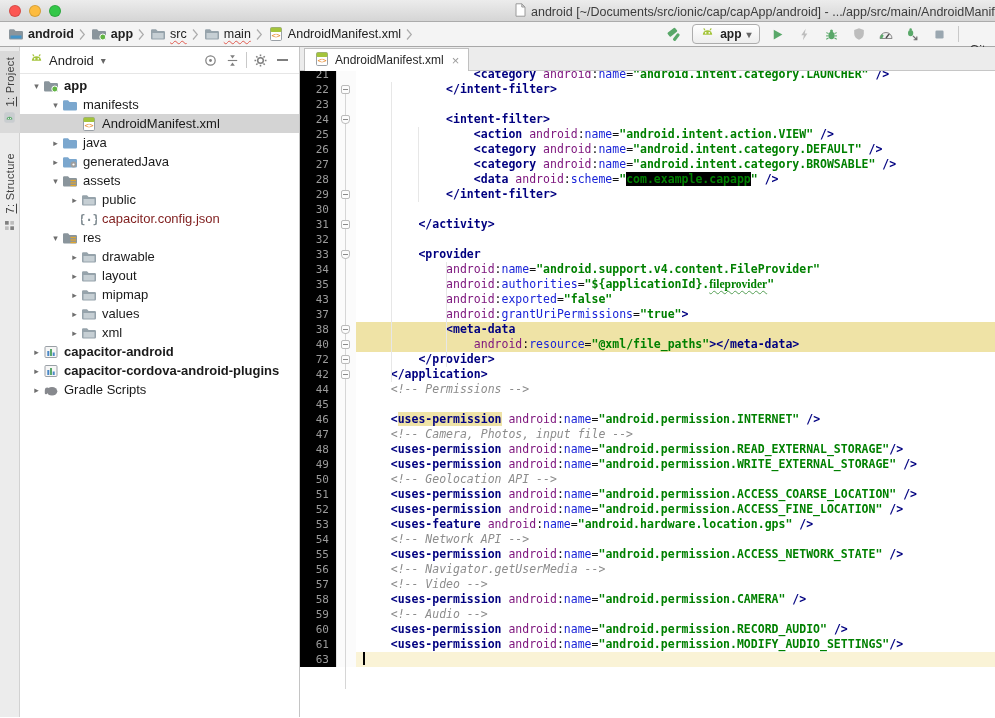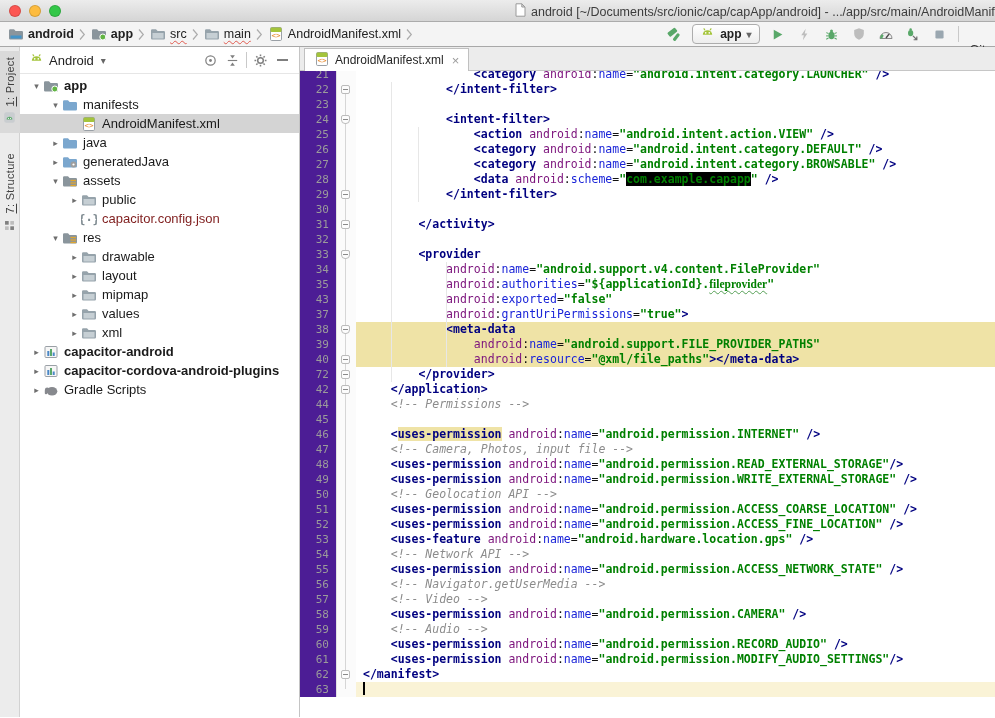--- a/index.html
+++ b/index.html
@@ -54,21 +54,21 @@
 
   
   .editor { flex: 1; display: flex; flex-direction: column; background: #fff; min-width: 0; }
   .tabbar { height: 24px; background: #ECECEC; border-bottom: 1px solid #C6C6C6; display: flex; align-items: flex-end; padding-left: 4px; }
   .tab { height: 23px; background: #fff; border: 1px solid #C0C0C0; border-bottom: none; display: flex; align-items: center; gap: 5px; padding: 0 9px; margin-bottom: -1px; font-size: 12px; color: #262626; }
   .tab .x { color: #9B9B9B; font-size: 13px; margin-left: 3px; cursor: default; }
 
   .code { flex: 1; overflow: hidden; font-family: "DejaVu Sans Mono", monospace; font-size: 11.5px; line-height: 15px; }
   .codeinner { position: relative; margin-top: -4px; }
   .crow { display: flex; height: 15px; }
-  .gnum { width: 37px; flex: none; background: #4c1d95; border-right: 1px solid #E2E2E2; color: #9B9B9B; font-size: 11px; text-align: right; padding-right: 7px; }
+  .gnum { width: 37px; flex: none; background: #000000; border-right: 1px solid #E2E2E2; color: #9B9B9B; font-size: 11px; text-align: right; padding-right: 7px; }
   .gfold { width: 19px; flex: none; background: #FBFBFB; position: relative; }
   .fm { position: absolute; left: 4px; top: 3px; width: 9px; height: 9px; border: 1px solid #BBB; background: #FCFCFC; border-radius: 2px; z-index: 2; }
   .fm:after { content: ""; position: absolute; left: 1px; top: 3px; width: 5px; border-top: 1px solid #8A8A8A; }
   .fm.d { border-radius: 2px 2px 45% 45%; }
   .ctext { flex: 1; white-space: pre; padding-left: 7px; color: #111; }
   .ctext.tan { background: #EFE3A6; }
   .ctext.caretline { background: #FAF3D6; }
   .tk-t { color: #000080; font-weight: bold; }
   .tk-th { color: #000080; font-weight: bold; background: #EFE3A6; }
   .tk-n { color: #7C137C; }
@@ -612,25 +612,20 @@
             <div class="ctext"><span class="tk-x">            </span><span class="tk-n">android</span><span class="tk-x">:</span><span class="tk-a">grantUriPermissions</span><span class="tk-x">=</span><span class="tk-v">"true"</span><span class="tk-t">&gt;</span></div>
           </div>
           <div class="crow">
             <span class="gnum">38</span>
             <span class="gfold">
               <span class="fm d"></span>
             </span>
             <div class="ctext tan"><span class="tk-x">            </span><span class="tk-t">&lt;meta-data</span></div>
           </div>
           <div class="crow">
-            <span class="gnum">39</span>
-            <span class="gfold"></span>
-            <div class="ctext tan"><span class="tk-x">                </span><span class="tk-n">android</span><span class="tk-x">:</span><span class="tk-a">name</span><span class="tk-x">=</span><span class="tk-v">"android.support.FILE_PROVIDER_PATHS"</span></div>
-          </div>
-          <div class="crow">
             <span class="gnum">40</span>
             <span class="gfold">
               <span class="fm"></span>
             </span>
             <div class="ctext tan"><span class="tk-x">                </span><span class="tk-n">android</span><span class="tk-x">:</span><span class="tk-a">resource</span><span class="tk-x">=</span><span class="tk-v">"@xml/file_paths"</span><span class="tk-t">&gt;&lt;/meta-data&gt;</span></div>
           </div>
           <div class="crow">
             <span class="gnum">72</span>
             <span class="gfold">
               <span class="fm"></span>
@@ -726,27 +721,20 @@
           </div>
           <div class="crow">
             <span class="gnum">60</span>
             <span class="gfold"></span>
             <div class="ctext"><span class="tk-x">    </span><span class="tk-t">&lt;uses-permission</span><span class="tk-x"> </span><span class="tk-n">android</span><span class="tk-x">:</span><span class="tk-a">name</span><span class="tk-x">=</span><span class="tk-v">"android.permission.RECORD_AUDIO"</span><span class="tk-x"> </span><span class="tk-t">/&gt;</span></div>
           </div>
           <div class="crow">
             <span class="gnum">61</span>
             <span class="gfold"></span>
             <div class="ctext"><span class="tk-x">    </span><span class="tk-t">&lt;uses-permission</span><span class="tk-x"> </span><span class="tk-n">android</span><span class="tk-x">:</span><span class="tk-a">name</span><span class="tk-x">=</span><span class="tk-v">"android.permission.MODIFY_AUDIO_SETTINGS"</span><span class="tk-t">/&gt;</span></div>
-          </div>
-          <div class="crow">
-            <span class="gnum">62</span>
-            <span class="gfold">
-              <span class="fm"></span>
-            </span>
-            <div class="ctext"><span class="tk-t">&lt;/manifest&gt;</span></div>
           </div>
           <div class="crow">
             <span class="gnum">63</span>
             <span class="gfold"></span>
             <div class="ctext caretline"><span class="caret"></span></div>
           </div>
         </div>
     </div>
   </div>
 </div>

